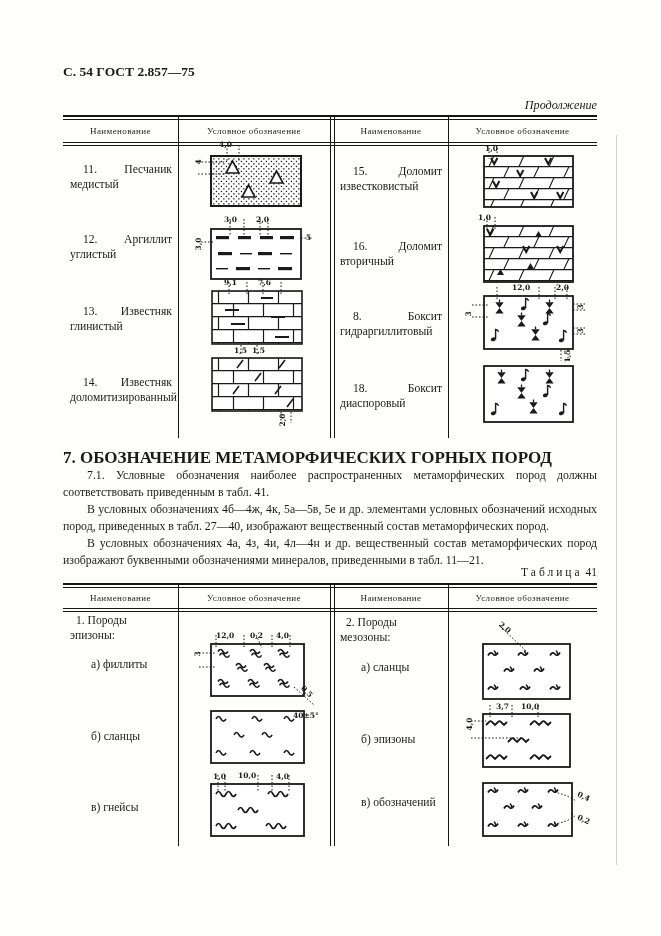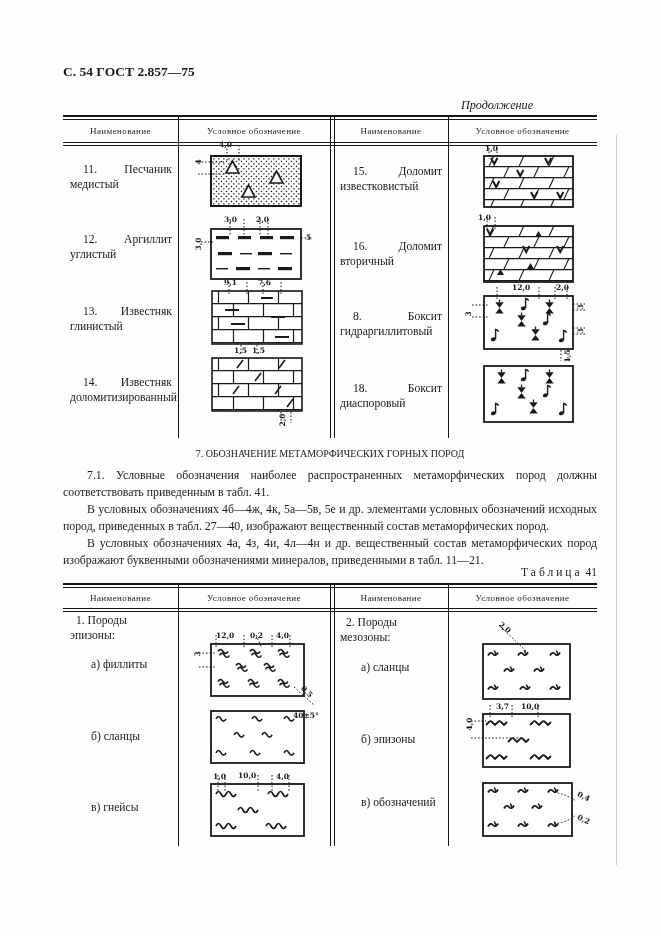--- a/index.html
+++ b/index.html
@@ -1,35 +1,35 @@
 <!DOCTYPE html>
 <html><head>
 <meta charset="utf-8">
 <style>
   *{box-sizing:border-box}
   body{margin:0;background:#9a9a9a}
   #page{position:relative;width:661px;height:936px;margin:0 auto;background:#fefefc;
         font-family:"Liberation Serif","DejaVu Serif",serif;color:#1a1a1a;overflow:hidden}
   .hdr{position:absolute;font-weight:bold;font-size:13.5px;white-space:nowrap}
-  .cont{position:absolute;font-style:italic;font-size:12.2px;text-align:center}
+  .cont{position:absolute;font-style:italic;font-size:12.2px;text-align:right}
   .rule-thickthin{position:absolute;border-top:2.2px solid #161616;border-bottom:1px solid #161616;height:5px}
   .rule-thinthin{position:absolute;border-top:1px solid #161616;border-bottom:1px solid #161616;height:4px}
   .vline{position:absolute;width:1px;background:#161616}
   .thead{position:absolute;font-size:9px;letter-spacing:.4px;text-align:center;color:#222}
   .name{position:absolute;font-size:11.6px;line-height:14.8px;text-align:justify;text-indent:13px}
   .grp{position:absolute;font-size:11.6px;line-height:14.8px;text-indent:6px}
   .dim{position:absolute;font-weight:bold;font-size:7.5px;line-height:8px;white-space:nowrap;
        font-family:"DejaVu Serif",serif}
   .rot{transform:rotate(-90deg)}
   .r45{transform:rotate(45deg)}
   .r40{transform:rotate(40deg)}
   .r25{transform:rotate(25deg)}
   .sw{position:absolute;overflow:visible}
   .call{stroke:#1a1a1a;stroke-width:1;stroke-dasharray:1.6 1.9;fill:none}
-  .heading{position:absolute;font-weight:normal;font-size:10px;text-align:center;white-space:nowrap}
+  .heading{position:absolute;font-weight:bold;font-size:17px;white-space:nowrap}
   .paras{position:absolute;font-size:11.8px;line-height:17px;text-align:justify}
   .paras p{margin:0;text-indent:24px}
   .tcap{position:absolute;font-size:11.5px;text-align:right}
   .tcap .w{letter-spacing:3px}
   .artifact{position:absolute;width:1px;background:#cfcfcf}
 </style>
 </head>
 <body>
 
 <svg width="0" height="0" style="position:absolute" aria-hidden="true">

